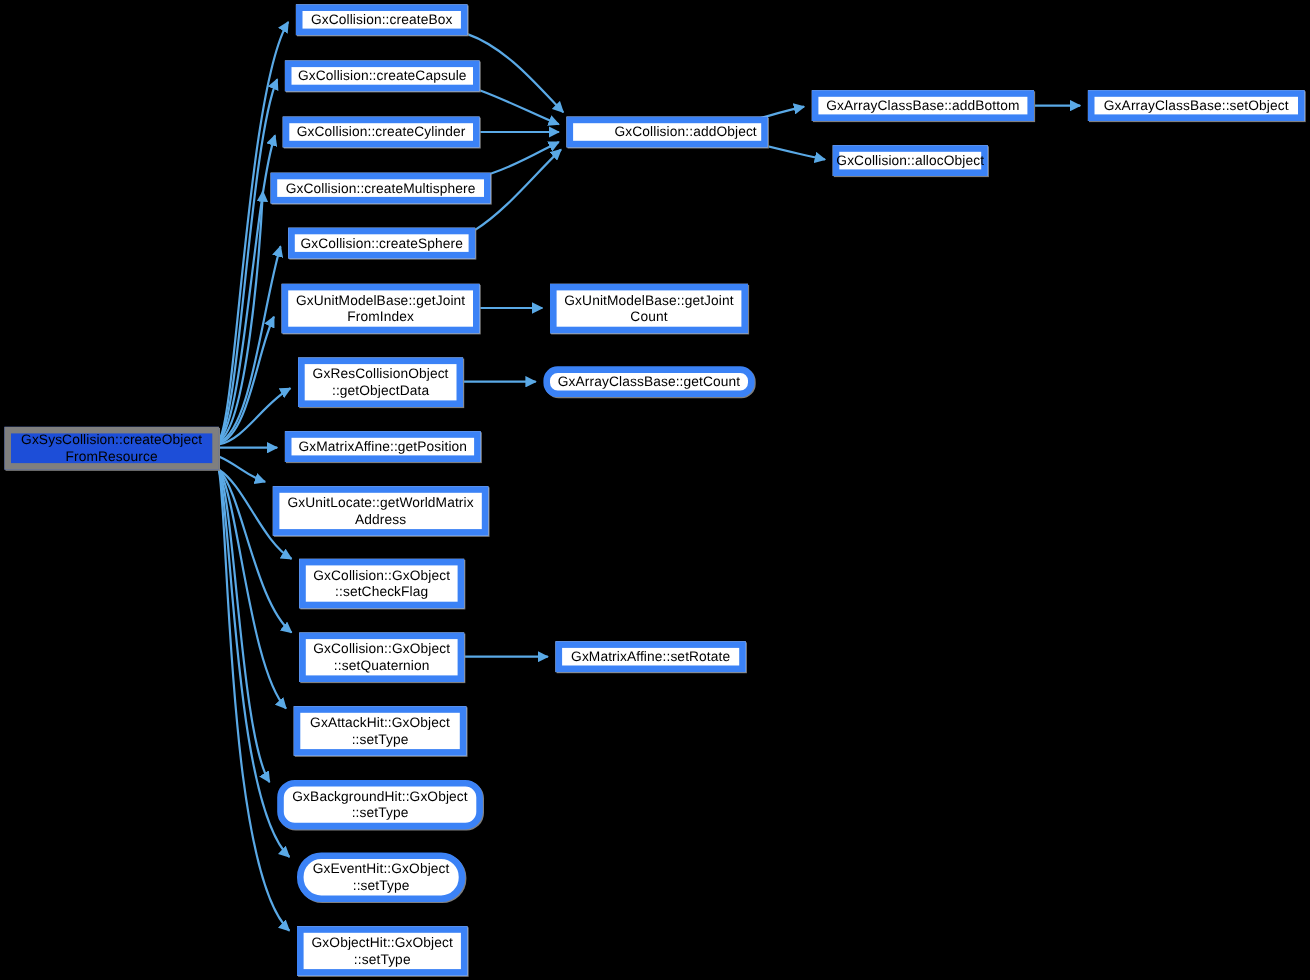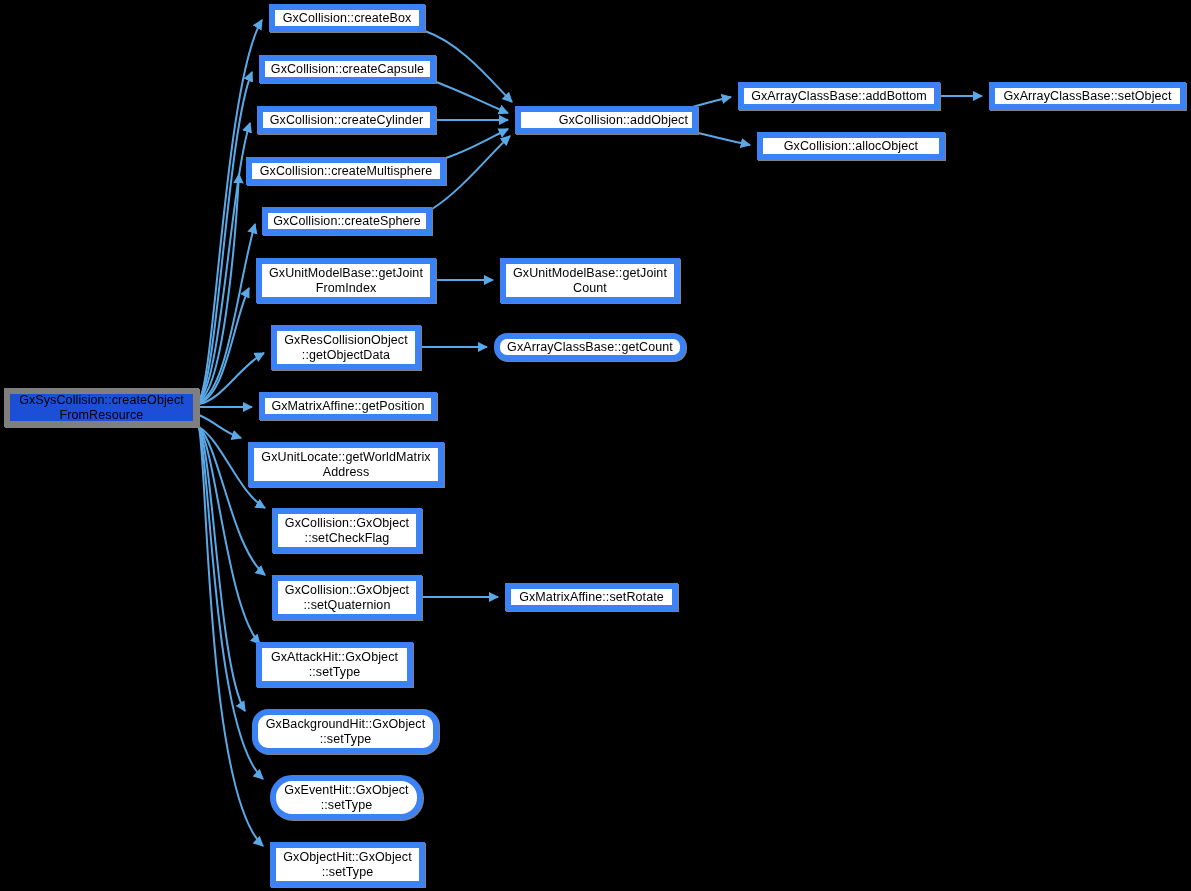--- a/index.html
+++ b/index.html
@@ -95,37 +95,37 @@
       <div class="node current" style="left: 4px; top: 388px; width: 195px; height: 39px;"><span class="node-label">GxSysCollision::createObject
 FromResource</span></div>
       <div class="node" style="left: 269px; top: 4px; width: 156px; height: 28px;"><span class="node-label">GxCollision::createBox</span></div>
       <div class="node" style="left: 259px; top: 55px; width: 177px; height: 28px;"><span class="node-label">GxCollision::createCapsule</span></div>
       <div class="node" style="left: 257px; top: 106px; width: 179px; height: 28px;"><span class="node-label">GxCollision::createCylinder</span></div>
       <div class="node" style="left: 246px; top: 157px; width: 200px; height: 28px;"><span class="node-label">GxCollision::createMultisphere</span></div>
       <div class="node" style="left: 262px; top: 207px; width: 170px; height: 28px;"><span class="node-label">GxCollision::createSphere</span></div>
       <div class="node" style="left: 515px; top: 106px; width: 183px; height: 28px; justify-content: flex-end;"><span class="node-label">GxCollision::addObject</span></div>
       <div class="node" style="left: 738px; top: 82px; width: 202px; height: 28px;"><span class="node-label">GxArrayClassBase::addBottom</span></div>
       <div class="node" style="left: 989px; top: 82px; width: 197px; height: 28px;"><span class="node-label">GxArrayClassBase::setObject</span></div>
-      <div class="node" style="left: 757px; top: 132px; width: 188px; height: 28px;"><span class="node-label">GxCollision::allocObject</span></div>
+      <div class="node" style="left: 757px; top: 132px; width: 141px; height: 28px;"><span class="node-label">GxCollision::allocObject</span></div>
       <div class="node" style="left: 256px; top: 258px; width: 180px; height: 45px;"><span class="node-label">GxUnitModelBase::getJoint
 FromIndex</span></div>
       <div class="node" style="left: 500px; top: 258px; width: 180px; height: 45px;"><span class="node-label">GxUnitModelBase::getJoint
 Count</span></div>
       <div class="node" style="left: 271px; top: 325px; width: 150px; height: 45px;"><span class="node-label">GxResCollisionObject
 ::getObjectData</span></div>
       <div class="node" style="left: 494px; top: 333px; width: 192px; height: 28px; border-radius: 13px;"><span class="node-label">GxArrayClassBase::getCount</span></div>
       <div class="node" style="left: 259px; top: 392px; width: 178px; height: 28px;"><span class="node-label">GxMatrixAffine::getPosition</span></div>
       <div class="node" style="left: 248px; top: 442px; width: 196px; height: 45px;"><span class="node-label">GxUnitLocate::getWorldMatrix
 Address</span></div>
       <div class="node" style="left: 272px; top: 508px; width: 150px; height: 45px;"><span class="node-label">GxCollision::GxObject
 ::setCheckFlag</span></div>
       <div class="node" style="left: 272px; top: 575px; width: 150px; height: 45px;"><span class="node-label">GxCollision::GxObject
 ::setQuaternion</span></div>
       <div class="node" style="left: 505px; top: 583px; width: 173px; height: 28px;"><span class="node-label">GxMatrixAffine::setRotate</span></div>
-      <div class="node" style="left: 256px; top: 642px; width: 157px; height: 45px;"><span class="node-label">GxAttackHit::GxObject
+      <div class="node" style="left: 267px; top: 642px; width: 157px; height: 45px;"><span class="node-label">GxAttackHit::GxObject
 ::setType</span></div>
       <div class="node" style="left: 252px; top: 709px; width: 187px; height: 45px; border-radius: 16px;"><span class="node-label">GxBackgroundHit::GxObject
 ::setType</span></div>
       <div class="node" style="left: 270px; top: 775px; width: 153px; height: 45px; border-radius: 22px;"><span class="node-label">GxEventHit::GxObject
 ::setType</span></div>
       <div class="node" style="left: 270px; top: 842px; width: 155px; height: 45px;"><span class="node-label">GxObjectHit::GxObject
 ::setType</span></div>
     </div>
 
 </div>

